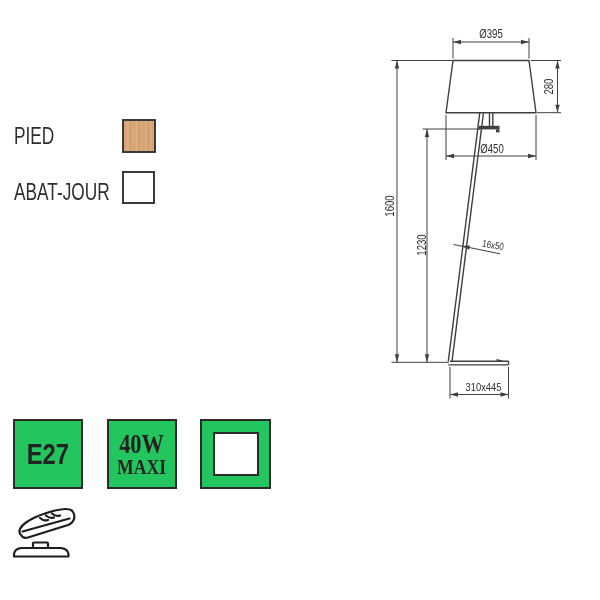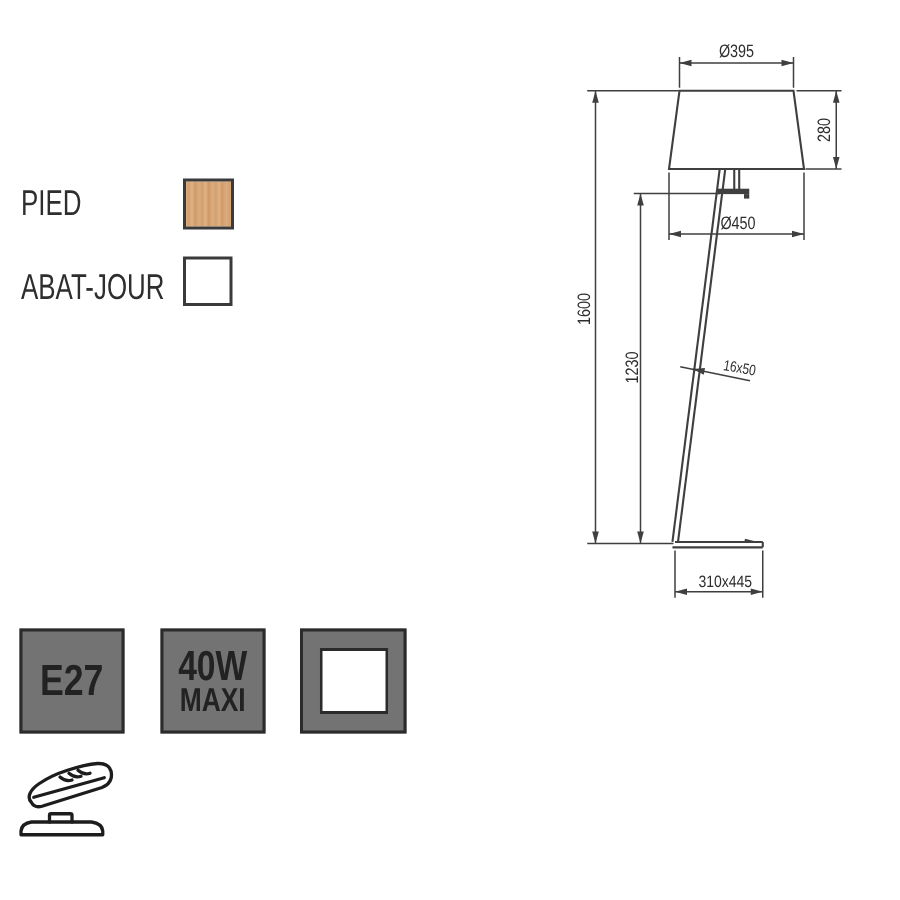--- a/index.html
+++ b/index.html
@@ -19,26 +19,26 @@
   }
   .swatch-white{left:122px;top:171px;width:33px;height:33px;background:#ffffff;}
   
   .drawing{position:absolute;left:380px;top:15px;}
   .dimline{stroke:#3f3f3f;stroke-width:1;fill:none;}
   .objline{stroke:#3f3f3f;stroke-width:1.4;fill:none;}
   .dimtext{font-family:"Liberation Sans","DejaVu Sans",sans-serif;font-size:12px;fill:#2e2e2e;}
   .dimtext-sm{font-family:"Liberation Sans","DejaVu Sans",sans-serif;font-size:10px;fill:#2e2e2e;}
   
   .spec-box{
-    position:absolute;box-sizing:border-box;border:2.5px solid #2b2b2b;background:#737373;
+    position:absolute;box-sizing:border-box;border:2.5px solid #2b2b2b;background:#22c55e;
     display:flex;align-items:center;justify-content:center;text-align:center;
   }
   .box-e27{left:13px;top:419px;width:70px;height:70px;}
   .box-e27 span{font-size:29px;font-weight:bold;color:#222;transform:scaleX(.82);display:inline-block;}
-  .box-watt{left:107px;top:419px;width:70px;height:70px;}
+  .box-watt{left:107px;top:419px;width:70px;height:70px;font-family:Liberation Serif, serif;}
   .watt-inner{transform:scaleX(.8);display:inline-block;color:#222;}
   .watt-line1{font-size:28px;font-weight:bold;line-height:26px;}
   .watt-line2{font-size:22px;font-weight:bold;line-height:20px;}
   .box-shape{left:200px;top:419px;width:71px;height:70px;}
   .inner-square{width:46px;height:44px;box-sizing:border-box;border:2.2px solid #2b2b2b;background:#fff;}
   
   .shoe-icon{position:absolute;left:12px;top:505px;}
   .also-col{position:absolute;left:96px;top:499px;width:98px;text-align:center;}
   .also-title{font-size:11px;font-weight:bold;color:#161616;transform:scaleX(.78);transform-origin:center top;letter-spacing:.3px;white-space:nowrap;}
   .also-lamp{margin:3px auto 0;display:block;}

